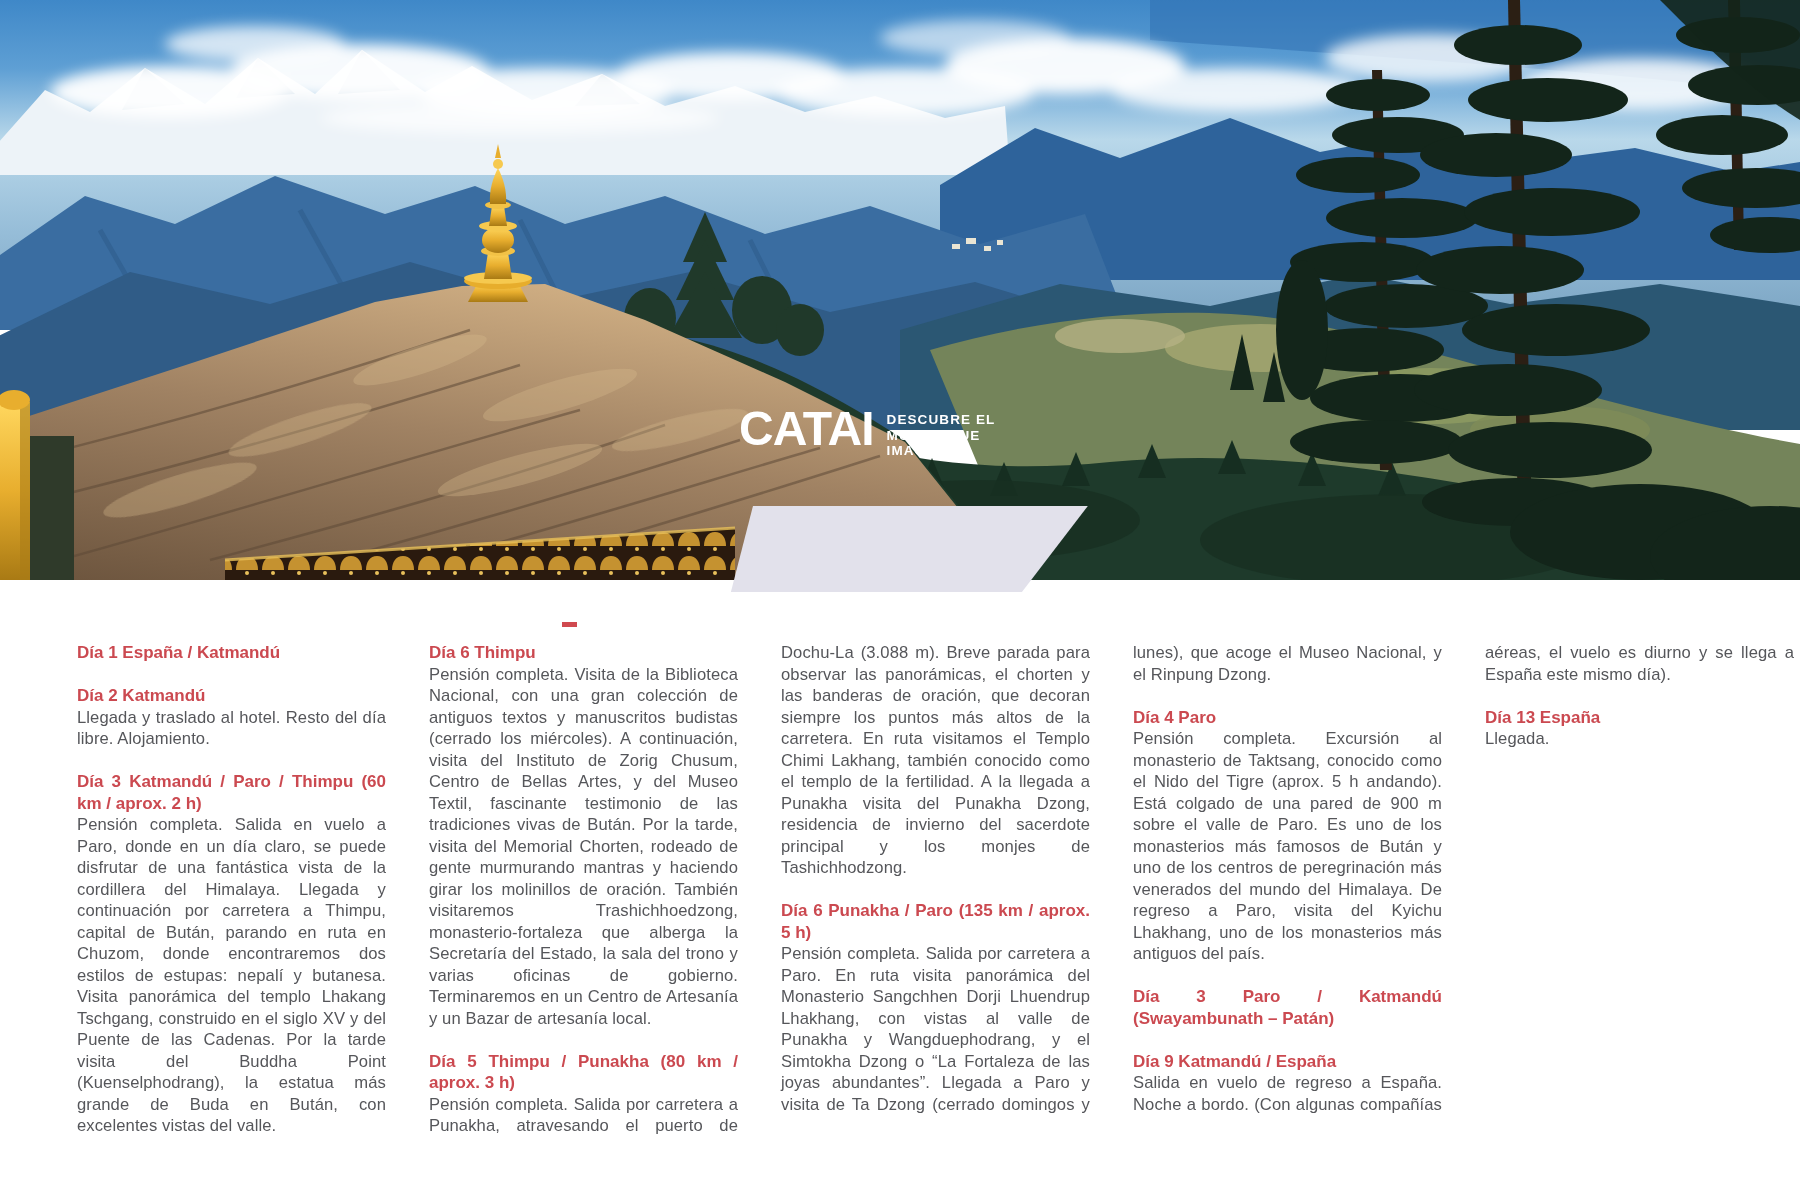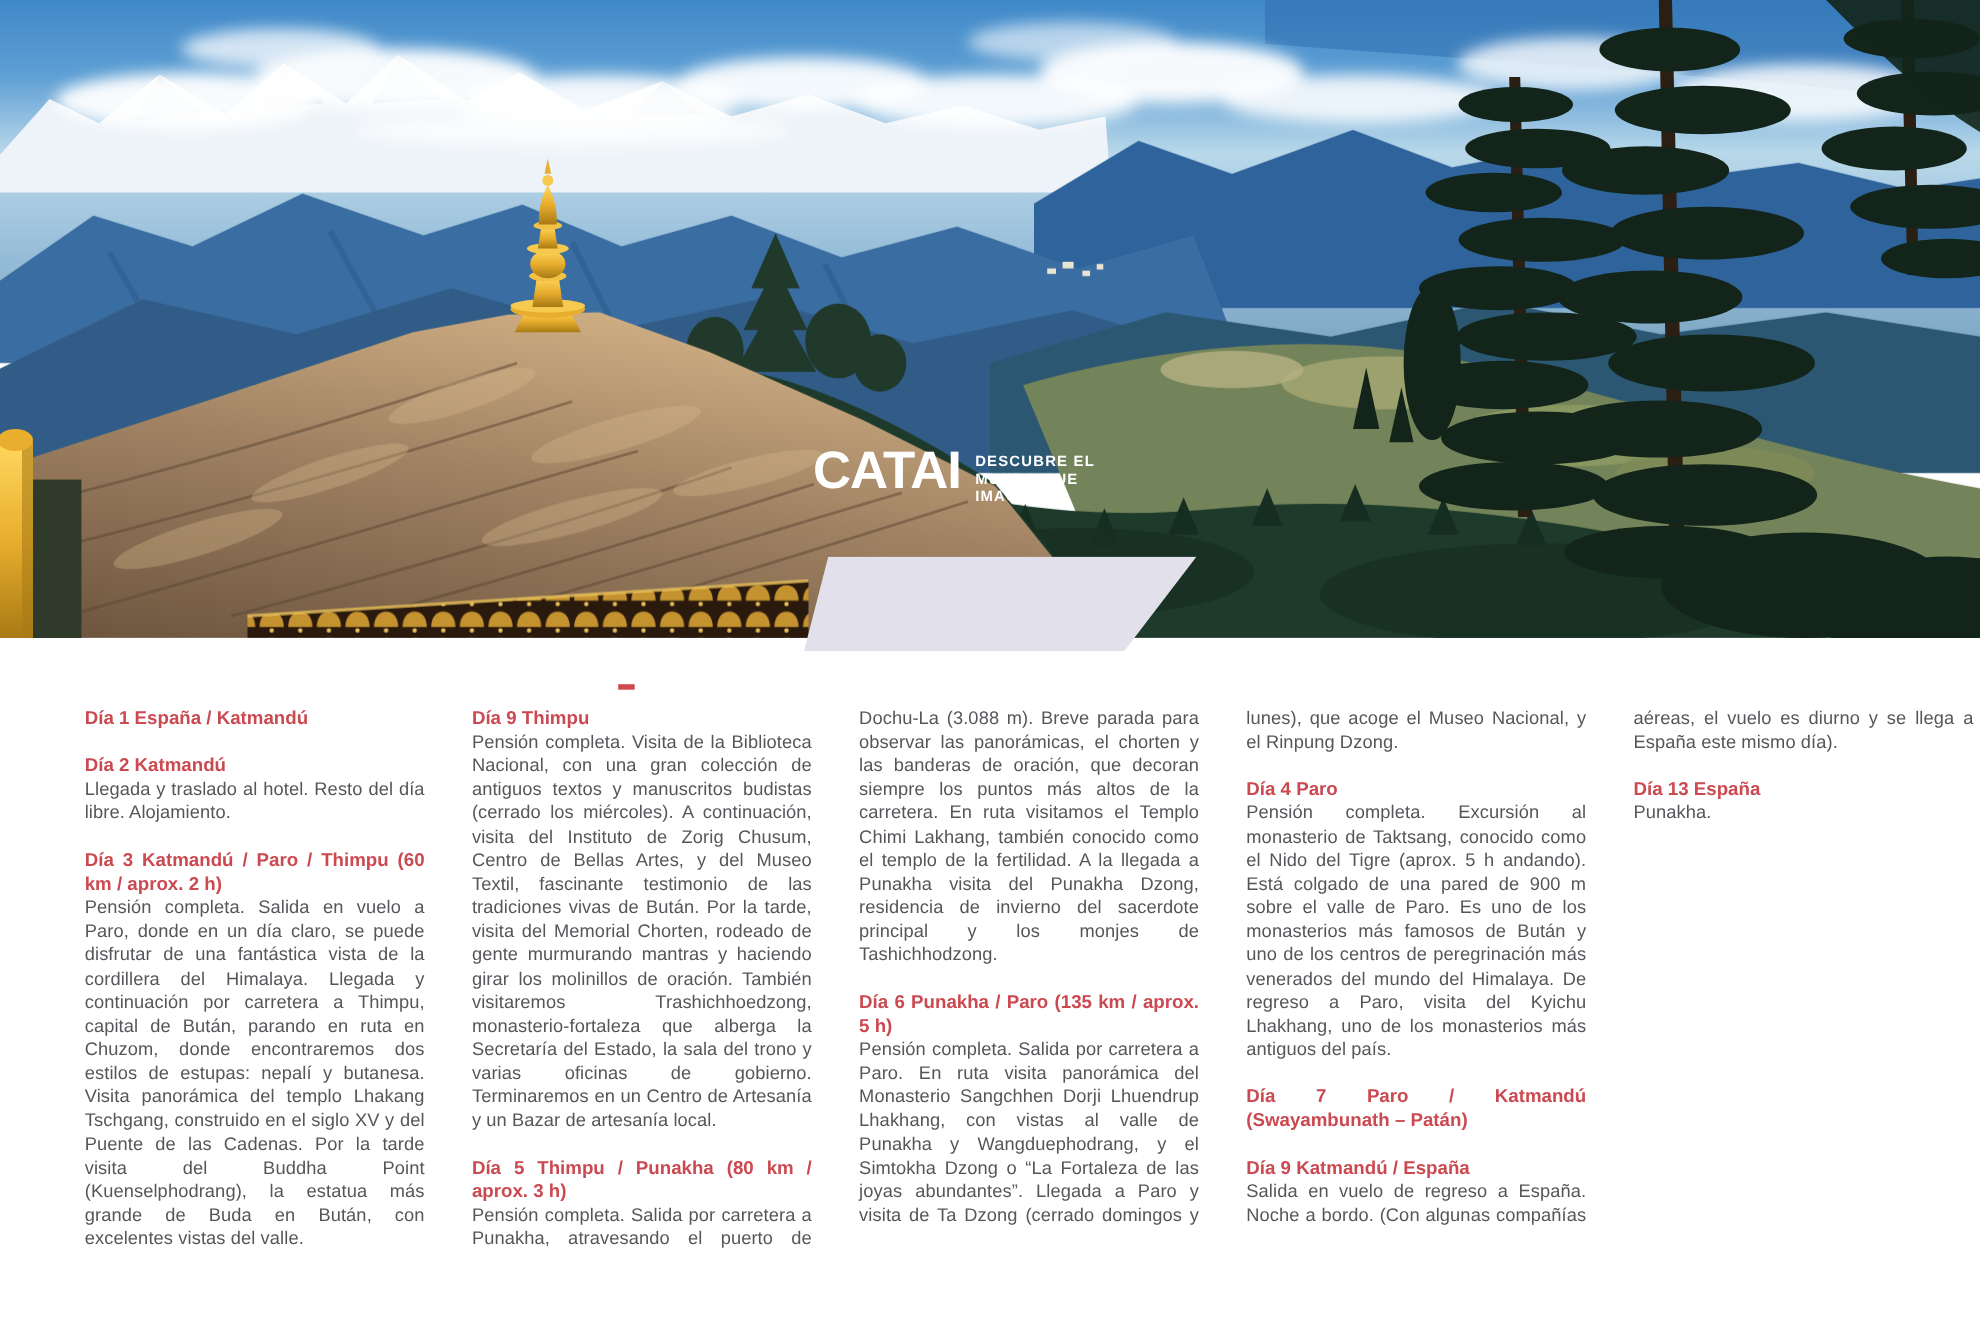--- a/index.html
+++ b/index.html
@@ -231,46 +231,46 @@
     <h3 class="entry-heading">Día 2 Katmandú</h3>
     <p class="entry-body">Llegada y traslado al hotel. Resto del día libre. Alojamiento.</p>
   </div>
 
   <div class="entry">
     <h3 class="entry-heading">Día 3 Katmandú / Paro / Thimpu (60 km / aprox. 2 h)</h3>
     <p class="entry-body">Pensión completa. Salida en vuelo a Paro, donde en un día claro, se puede disfrutar de una fantástica vista de la cordillera del Himalaya. Llegada y continuación por carretera a Thimpu, capital de Bután, parando en ruta en Chuzom, donde encontraremos dos estilos de estupas: nepalí y butanesa. Visita panorámica del templo Lhakang Tschgang, construido en el siglo XV y del Puente de las Cadenas. Por la tarde visita del Buddha Point (Kuenselphodrang), la estatua más grande de Buda en Bután, con excelentes vistas del valle.</p>
   </div>
 
   <div class="entry">
-    <h3 class="entry-heading">Día 9 Thimpu</h3>
+    <h3 class="entry-heading">Día 6 Thimpu</h3>
     <p class="entry-body">Pensión completa. Visita de la Biblioteca Nacional, con una gran colección de antiguos textos y manuscritos budistas (cerrado los miércoles). A continuación, visita del Instituto de Zorig Chusum, Centro de Bellas Artes, y del Museo Textil, fascinante testimonio de las tradiciones vivas de Bután. Por la tarde, visita del Memorial Chorten, rodeado de gente murmurando mantras y haciendo girar los molinillos de oración. También visitaremos Trashichhoedzong, monasterio-fortaleza que alberga la Secretaría del Estado, la sala del trono y varias oficinas de gobierno. Terminaremos en un Centro de Artesanía y un Bazar de artesanía local.</p>
   </div>
 
   <div class="entry">
     <h3 class="entry-heading">Día 5 Thimpu / Punakha (80 km / aprox. 3 h)</h3>
     <p class="entry-body">Pensión completa. Salida por carretera a Punakha, atravesando el puerto de Dochu-La (3.088 m). Breve parada para observar las panorámicas, el chorten y las banderas de oración, que decoran siempre los puntos más altos de la carretera. En ruta visitamos el Templo Chimi Lakhang, también conocido como el templo de la fertilidad. A la llegada a Punakha visita del Punakha Dzong, residencia de invierno del sacerdote principal y los monjes de Tashichhodzong.</p>
   </div>
 
   <div class="entry">
     <h3 class="entry-heading">Día 6 Punakha / Paro (135 km / aprox. 5 h)</h3>
     <p class="entry-body">Pensión completa. Salida por carretera a Paro. En ruta visita panorámica del Monasterio Sangchhen Dorji Lhuendrup Lhakhang, con vistas al valle de Punakha y Wangduephodrang, y el Simtokha Dzong o “La Fortaleza de las joyas abundantes”. Llegada a Paro y visita de Ta Dzong (cerrado domingos y lunes), que acoge el Museo Nacional, y el Rinpung Dzong.</p>
   </div>
 
   <div class="entry">
     <h3 class="entry-heading">Día 4 Paro</h3>
     <p class="entry-body">Pensión completa. Excursión al monasterio de Taktsang, conocido como el Nido del Tigre (aprox. 5 h andando). Está colgado de una pared de 900 m sobre el valle de Paro. Es uno de los monasterios más famosos de Bután y uno de los centros de peregrinación más venerados del mundo del Himalaya. De regreso a Paro, visita del Kyichu Lhakhang, uno de los monasterios más antiguos del país.</p>
   </div>
 
   <div class="entry">
-    <h3 class="entry-heading">Día 7 Paro / Katmandú (Swayambunath – Patán)</h3>
+    <h3 class="entry-heading">Día 3 Paro / Katmandú (Swayambunath – Patán)</h3>
   </div>
 
   <div class="entry">
     <h3 class="entry-heading">Día 9 Katmandú / España</h3>
     <p class="entry-body">Salida en vuelo de regreso a España. Noche a bordo. (Con algunas compañías aéreas, el vuelo es diurno y se llega a España este mismo día).</p>
   </div>
 
   <div class="entry">
     <h3 class="entry-heading">Día 13 España</h3>
-    <p class="entry-body">Punakha.</p>
+    <p class="entry-body">Llegada.</p>
   </div>
 </div>
 </section>
 
 </body></html>

